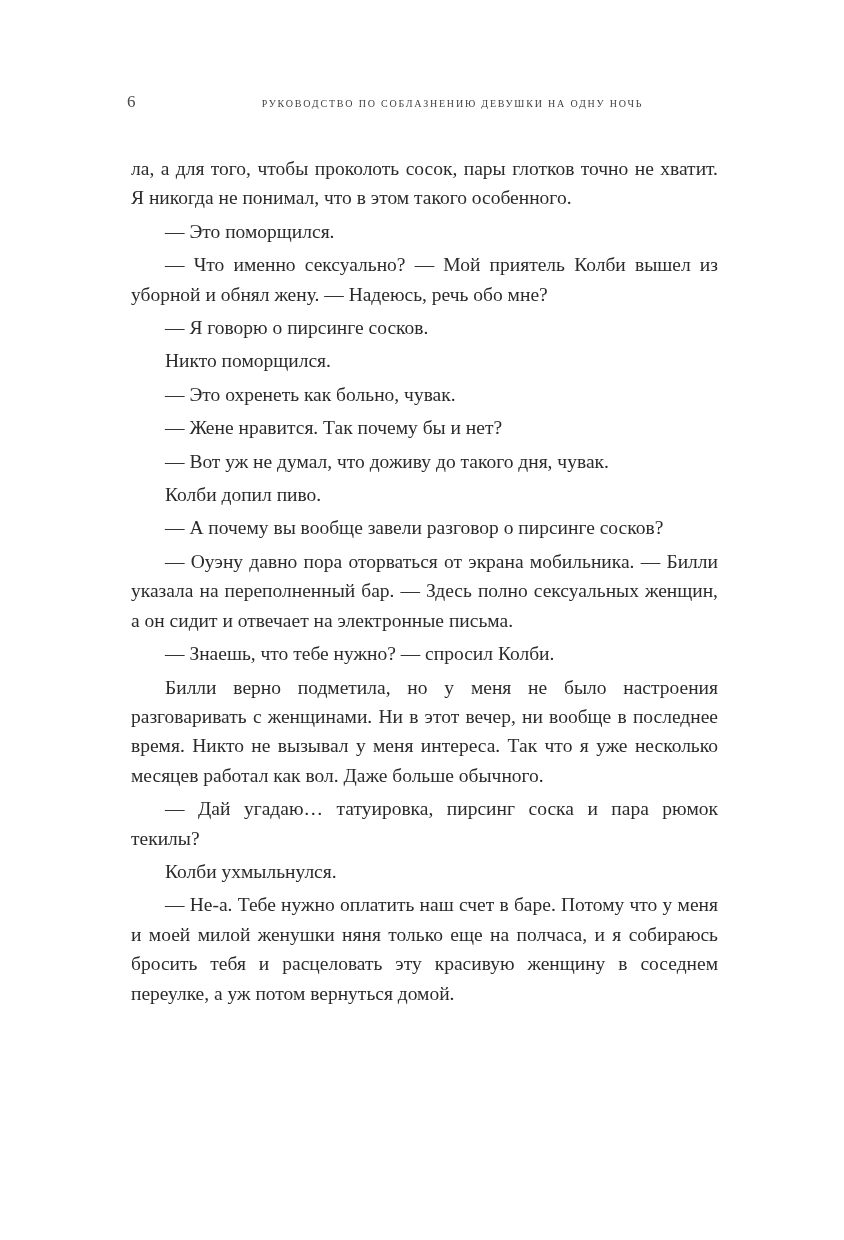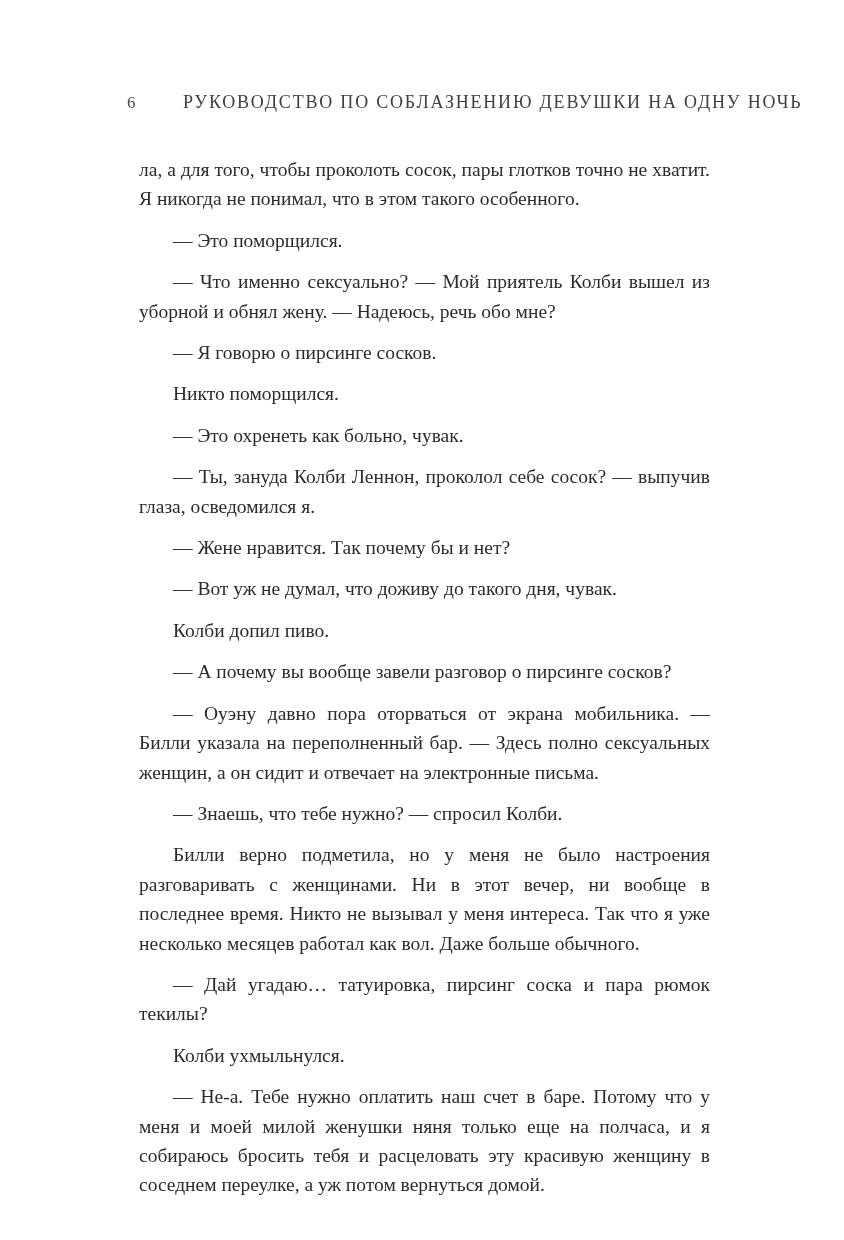--- a/index.html
+++ b/index.html
@@ -27,36 +27,36 @@
     margin-bottom: 42px;
   }
   .page-number {
     font-size: 17px;
     min-width: 26px;
     color: #4a4a4a;
   }
   .running-title {
     flex: 1;
     text-align: center;
-    font-size: 18px;
+    font-size: 10px;
     letter-spacing: 1.8px;
     text-transform: uppercase;
     color: #3f3f3f;
     white-space: nowrap;
     padding-left: 30px;
   }
   .page-body {
     color: #2b2b2b;
     font-size: 19.5px;
     line-height: 29.4px;
     text-align: justify;
     hyphens: auto;
   }
   .para {
-    margin: 12px;
+    margin: 4px;
     padding: 0;
   }
   .para.indent {
     text-indent: 34px;
   }
 </style>
 </head>
 <body>
 
 <div class="book-page" lang="ru">
@@ -64,21 +64,20 @@
     <span class="page-number">6</span>
     <span class="running-title">РУКОВОДСТВО ПО СОБЛАЗНЕНИЮ ДЕВУШКИ НА ОДНУ НОЧЬ</span>
   </header>
   <main class="page-body">
       <p class="para">ла, а для того, чтобы проколоть сосок, пары глотков точно не хватит. Я никогда не понимал, что в этом такого особенного.</p>
       <p class="para indent">— Это поморщился.</p>
       <p class="para indent">— Что именно сексуально? — Мой приятель Колби вышел из уборной и обнял жену. — Надеюсь, речь обо мне?</p>
       <p class="para indent">— Я говорю о пирсинге сосков.</p>
       <p class="para indent">Никто поморщился.</p>
       <p class="para indent">— Это охренеть как больно, чувак.</p>
-      <p class="para indent">— Ты, зануда Колби Леннон, проколол себе сосок? — выпучив глаза, осведомился я.</p>
       <p class="para indent">— Жене нравится. Так почему бы и нет?</p>
       <p class="para indent">— Вот уж не думал, что доживу до такого дня, чувак.</p>
       <p class="para indent">Колби допил пиво.</p>
       <p class="para indent">— А почему вы вообще завели разговор о пирсинге сосков?</p>
       <p class="para indent">— Оуэну давно пора оторваться от экрана мобильника. — Билли указала на переполненный бар. — Здесь полно сексуальных женщин, а он сидит и отвечает на электронные письма.</p>
       <p class="para indent">— Знаешь, что тебе нужно? — спросил Колби.</p>
       <p class="para indent">Билли верно подметила, но у меня не было настроения разговаривать с женщинами. Ни в этот вечер, ни вообще в последнее время. Никто не вызывал у меня интереса. Так что я уже несколько месяцев работал как вол. Даже больше обычного.</p>
       <p class="para indent">— Дай угадаю… татуировка, пирсинг соска и пара рюмок текилы?</p>
       <p class="para indent">Колби ухмыльнулся.</p>
       <p class="para indent">— Не-а. Тебе нужно оплатить наш счет в баре. Потому что у меня и моей милой женушки няня только еще на полчаса, и я собираюсь бросить тебя и расцеловать эту красивую женщину в соседнем переулке, а уж потом вернуться домой.</p>

